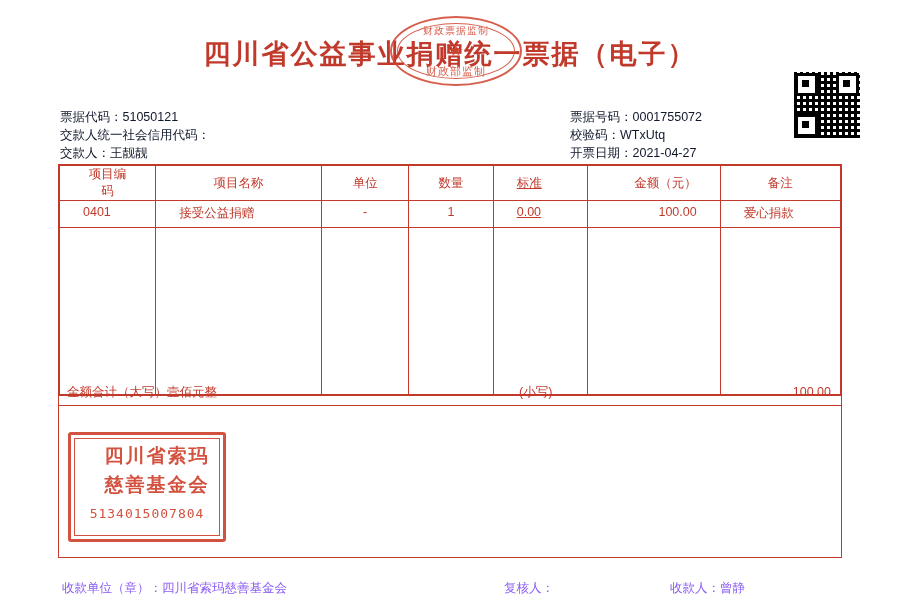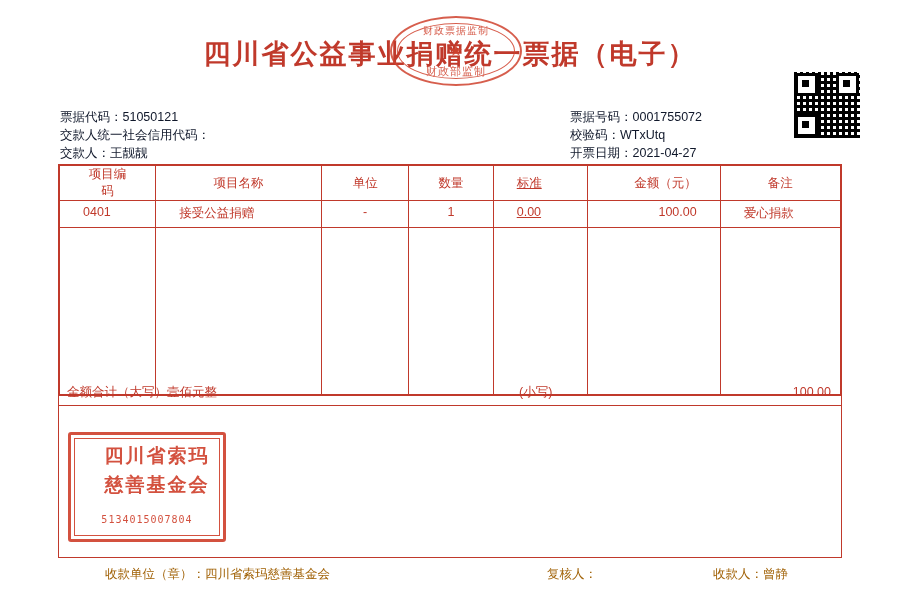--- a/index.html
+++ b/index.html
@@ -215,36 +215,35 @@
     font-family: "DejaVu Serif", "Liberation Serif", serif;
     font-weight: bold;
     letter-spacing: 2px;
     margin-left: 20px;
   }
   .stamp .l1 { font-size: 19px; margin-top: 8px; }
   .stamp .l2 { font-size: 19px; margin-top: 3px; }
   .stamp .l3 { font-size: 19px; margin-top: 3px; }
   .stamp .code {
     position: relative;
-    font-size: 10px;
+    font-size: 13px;
     letter-spacing: 1px;
-    margin-top: 16px;
+    margin-top: 8px;
     font-family: "DejaVu Sans Mono", monospace;
   }
 
   
   .footer {
     position: absolute;
     left: 58px;
-    top: 566px;
+    top: 580px;
     width: 784px;
     height: 22px;
     font-size: 12.5px;
-    color: #a16207;
-    margin-left: 43px;
+    color: #8b5cf6;
   }
   .footer .f1 { position: absolute; left: 4px; top: 0; white-space: nowrap; }
   .footer .f2 { position: absolute; left: 446px; top: 0; white-space: nowrap; }
   .footer .f3 { position: absolute; left: 612px; top: 0; white-space: nowrap; }
 </style>
 </head>
 <body>
 
 <div class="receipt">
 

